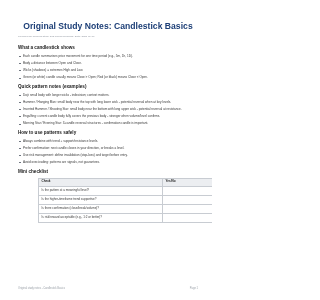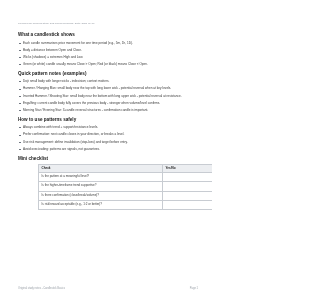--- a/index.html
+++ b/index.html
@@ -110,20 +110,21 @@
     font-size: 2.6px;
     color: #9aa0a8;
     line-height: 1.2;
   }
 </style>
 </head>
 <body>
 
 <div class="page">
 
+  <h1 class="doc-title">Original Study Notes: Candlestick Basics</h1>
 
   <div class="doc-subtitle">Prepared for personal study and upload purposes. Date: 2026-01-30</div>
 
   <div class="section">
     <h2 class="section-heading">What a candlestick shows</h2>
     <ul class="bullets">
       <li>Each candle summarises price movement for one time period (e.g., 5m, 1h, 1D).</li>
       <li>Body = distance between Open and Close.</li>
       <li>Wicks (shadows) = extremes High and Low.</li>
       <li>Green (or white) candle usually means Close &gt; Open; Red (or black) means Close &lt; Open.</li>

